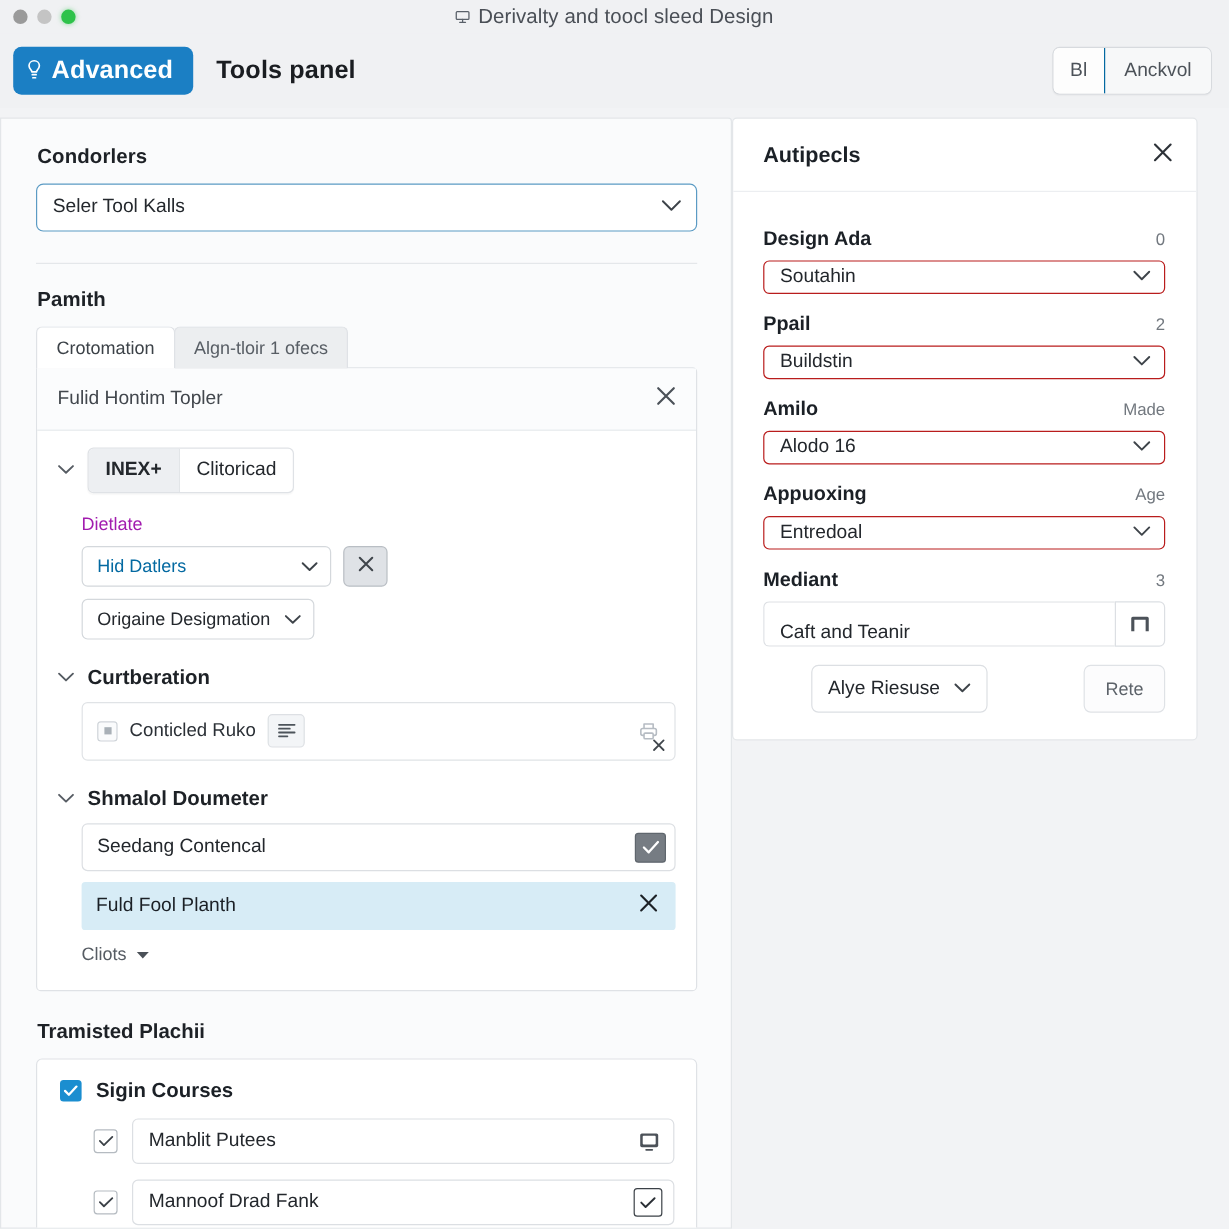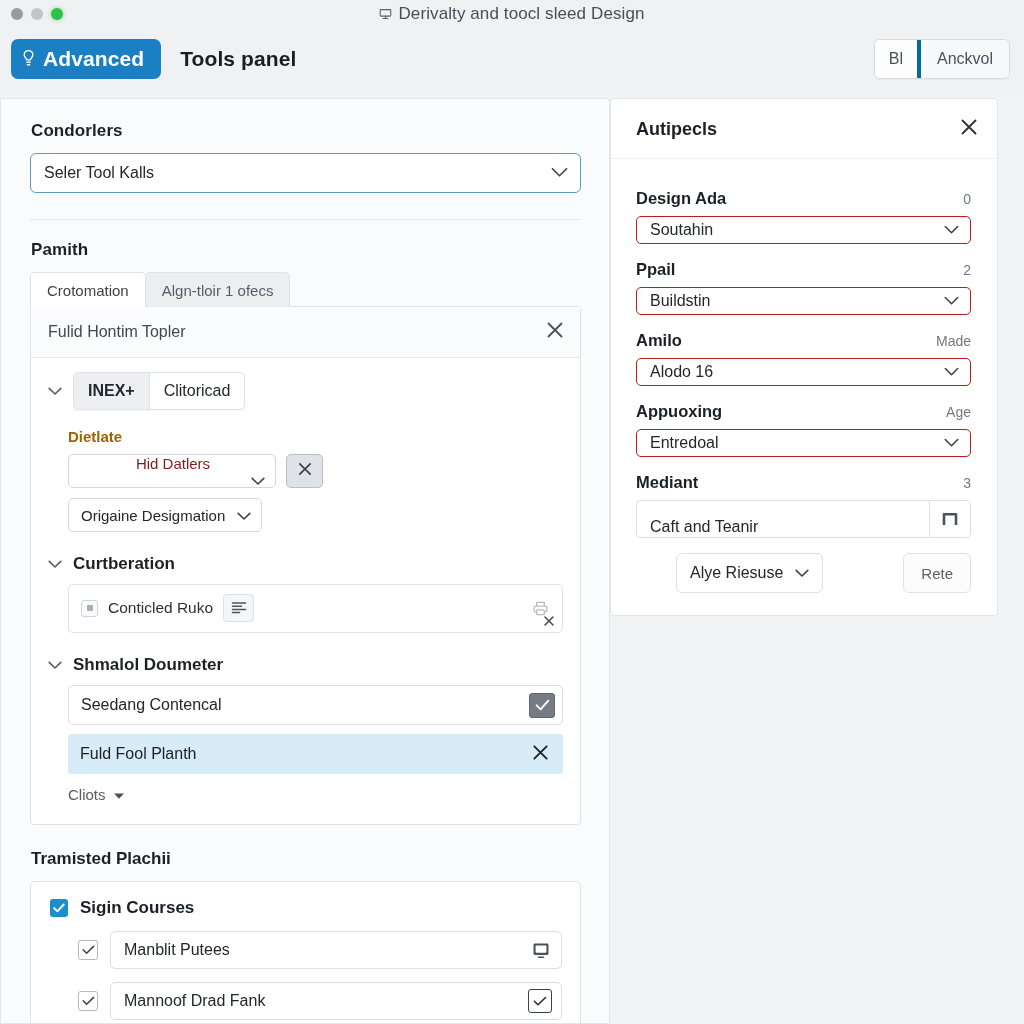--- a/index.html
+++ b/index.html
@@ -73,21 +73,21 @@
   }
   .seg-right .seg {
     padding: 9px 14px;
     font-size: 16px;
     color: #4c5259;
     cursor: pointer;
     background: #fdfdfd;
     line-height: 1.2;
   }
   .seg-right .seg + .seg {
-    border-left: 4px solid #0369a1;
+    border-left: 1px solid #0369a1;
     background: #f7f8f9;
     padding: 9px 16px;
   }
 
   
   .stage {
     display: flex;
     padding: 8px 0 0 0;
     height: calc(1024px - 28px - 62px);
   }
@@ -173,31 +173,30 @@
   }
   .segctl .s {
     padding: 8px 14px;
     font-size: 16px; color: #23272c;
     cursor: pointer; line-height: 1.25;
   }
   .segctl .s.on { background: #edeff2; font-weight: 600; }
   .segctl .s + .s { border-left: 1px solid #e2e5e8; }
 
   .sublabel {
-    font-size: 15px; font-weight: bold; color: #a16207;
+    font-size: 15px; font-weight: normal; color: #a21caf;
     margin: 18px 0 9px 20px;
   }
   .row-inline { display: flex; align-items: center; gap: 10px; margin-left: 20px; }
   .select-sm {
     height: 34px; min-width: 208px;
     border: 1px solid #d4d8dc; border-radius: 5px;
     background: #fff; display: flex; align-items: center;
-    padding: 0 10px 0 12px; font-size: 15px; color: #7f1d1d;
-    cursor: pointer;
-    flex-direction: column;
+    padding: 0 10px 0 12px; font-size: 15px; color: #0369a1;
+    cursor: pointer;
   }
   .select-sm .chev { margin-left: auto; padding-left: 10px; }
   .btn-x-sq {
     width: 37px; height: 34px;
     border: 1px solid #b9bec4; border-radius: 5px;
     background: #dfe2e6;
     display: flex; align-items: center; justify-content: center;
     cursor: pointer;
   }
   .select-sm2 {

